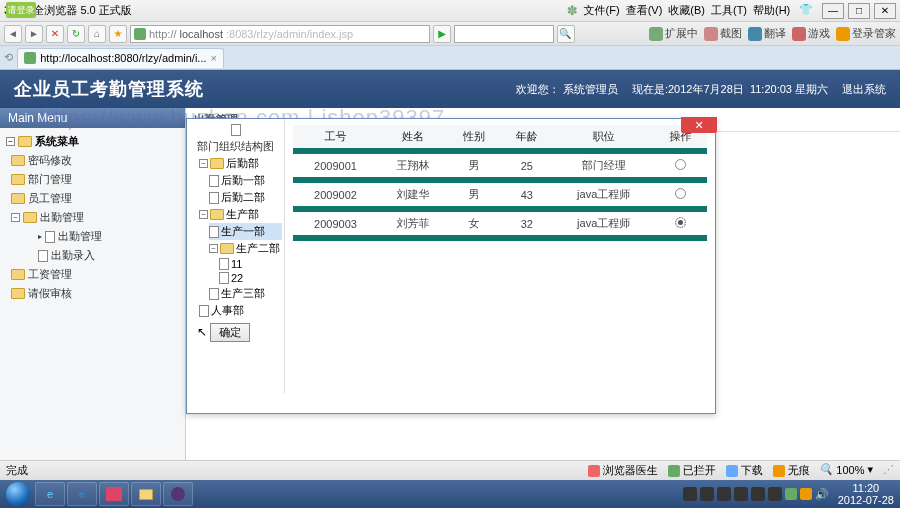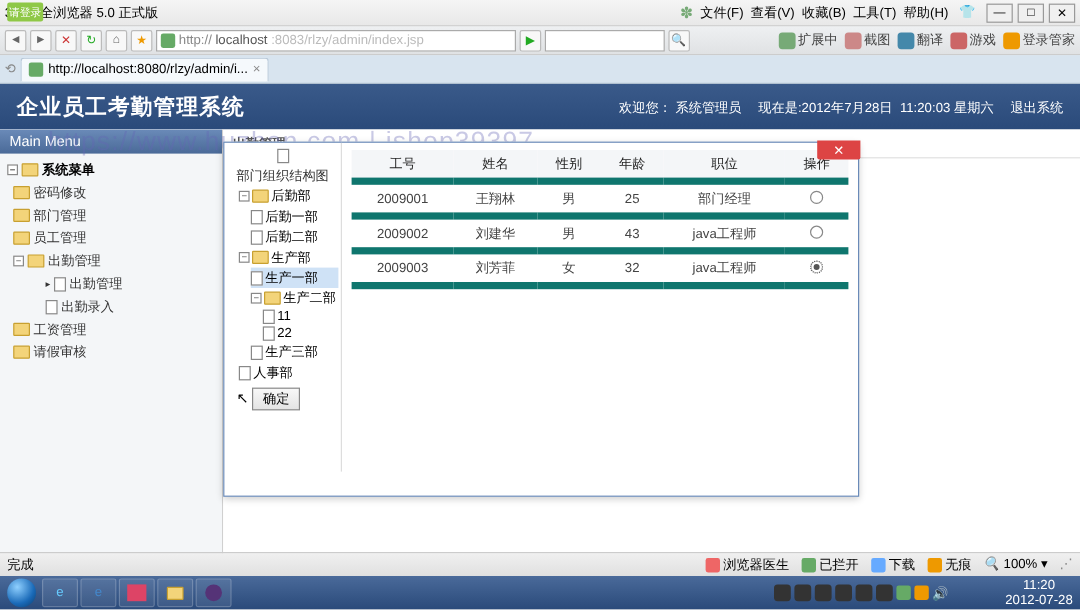--- a/index.html
+++ b/index.html
@@ -75,21 +75,21 @@
 .status-bar .pill{ display:flex; align-items:center; gap:3px;}
 .sic{ width:12px; height:12px; border-radius:2px; display:inline-block;}
 
 
 .taskbar{ position:absolute; bottom:0; left:0; right:0; height:28px; background:linear-gradient(#4a6a9a,#2a4a7a); display:flex; align-items:center; padding:0 2px;}
 .start{ width:32px; height:28px; display:flex; align-items:center; justify-content:center;}
 .orb{ width:24px; height:24px; border-radius:50%; background:radial-gradient(circle at 35% 30%,#8fd0ff,#1a6ab8 60%,#0a3a6a);}
 .task-ic{ width:30px; height:24px; margin:0 1px; border:1px solid rgba(255,255,255,.2); border-radius:2px; display:flex; align-items:center; justify-content:center; background:rgba(255,255,255,.08);}
 .tray{ margin-left:auto; display:flex; align-items:center; gap:3px; color:#fff; padding-right:4px;}
 .tray .qq{ width:14px; height:14px; background:#333; border-radius:3px;}
-.clock{ text-align:center; line-height:1.1; font-size:10px; color:#fff; padding-left:6px;margin-left:38px;}
+.clock{ text-align:center; line-height:1.1; font-size:10px; color:#fff; padding-left:6px;}
 
 .translate-bubble{ position:absolute; top:2px; left:6px; width:30px; height:16px; background:#8fc847; border-radius:2px; color:#fff; font-size:9px; display:flex; align-items:center; justify-content:center; z-index:20;}
 </style>
 </head>
 <body>
 
 <div class="translate-bubble">请登录</div>
 
 <div class="browser-top">
   <span class="title">360安全浏览器 5.0 正式版</span>

